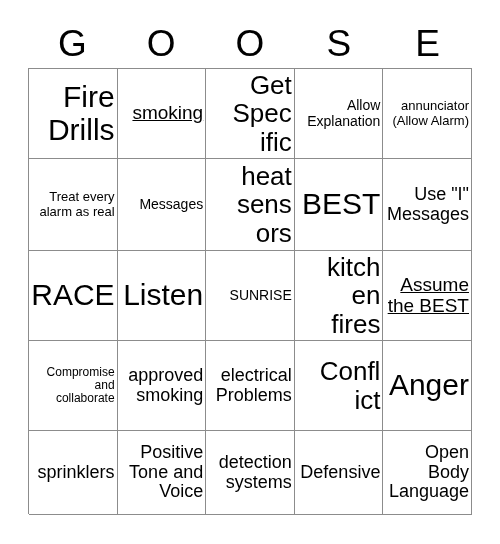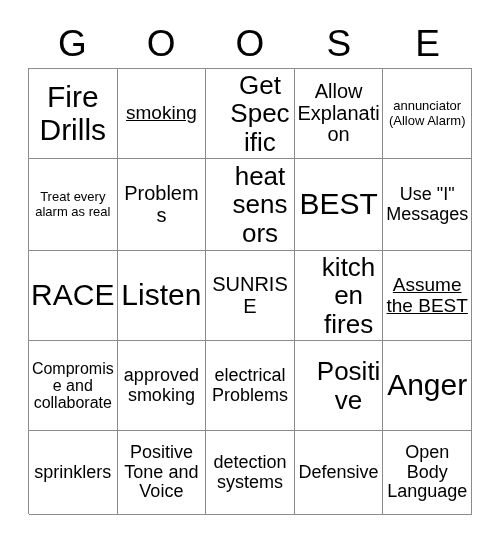--- a/index.html
+++ b/index.html
@@ -62,41 +62,41 @@
     box-sizing: border-box;
   }
 
   .cell {
     border-right: 1px solid #8c8c8c;
     border-bottom: 1px solid #8c8c8c;
     box-sizing: border-box;
     display: flex;
     align-items: center;
     justify-content: center;
-    text-align: center;
+    text-align: right;
     padding: 1px 2px;
     overflow: hidden;
     background: #ffffff;
   }
   .cell .cell-text {
     display: block;
     width: 100%;
     line-height: 1.08;
     word-break: break-word;
     hyphens: none;
   }
 
   
   .fs-xxl .cell-text { font-size: 30px; }
   .fs-xl  .cell-text { font-size: 26px; margin-left: 20px; }
   .fs-lg  .cell-text { font-size: 19px; text-decoration: underline; }
   .fs-md  .cell-text { font-size: 18px; }
-  .fs-sm  .cell-text { font-size: 20px; }
+  .fs-sm  .cell-text { font-size: 14px; }
   .fs-xs  .cell-text { font-size: 13px; }
-  .fs-xxs .cell-text { font-size: 16px; }
+  .fs-xxs .cell-text { font-size: 12px; margin-left: 12px; }
 </style>
 </head>
 <body>
 
 <div class="card">
 
   <div class="header-row">
     <div class="header-letter">G</div>
     <div class="header-letter">O</div>
     <div class="header-letter">O</div>
@@ -117,21 +117,21 @@
       <div class="cell fs-sm">
         <span class="cell-text">Allow Explanation</span>
       </div>
       <div class="cell fs-xs">
         <span class="cell-text">annunciator (Allow Alarm)</span>
       </div>
       <div class="cell fs-xs">
         <span class="cell-text">Treat every alarm as real</span>
       </div>
       <div class="cell fs-sm">
-        <span class="cell-text">Problems</span>
+        <span class="cell-text">Messages</span>
       </div>
       <div class="cell fs-xl">
         <span class="cell-text">heat sensors</span>
       </div>
       <div class="cell fs-xxl">
         <span class="cell-text">BEST</span>
       </div>
       <div class="cell fs-md">
         <span class="cell-text">Use "I" Messages</span>
       </div>
@@ -153,21 +153,21 @@
       <div class="cell fs-xxs">
         <span class="cell-text">Compromise and collaborate</span>
       </div>
       <div class="cell fs-md">
         <span class="cell-text">approved smoking</span>
       </div>
       <div class="cell fs-md">
         <span class="cell-text">electrical Problems</span>
       </div>
       <div class="cell fs-xl">
-        <span class="cell-text">Positive</span>
+        <span class="cell-text">Conflict</span>
       </div>
       <div class="cell fs-xxl">
         <span class="cell-text">Anger</span>
       </div>
       <div class="cell fs-md">
         <span class="cell-text">sprinklers</span>
       </div>
       <div class="cell fs-md">
         <span class="cell-text">Positive Tone and Voice</span>
       </div>

